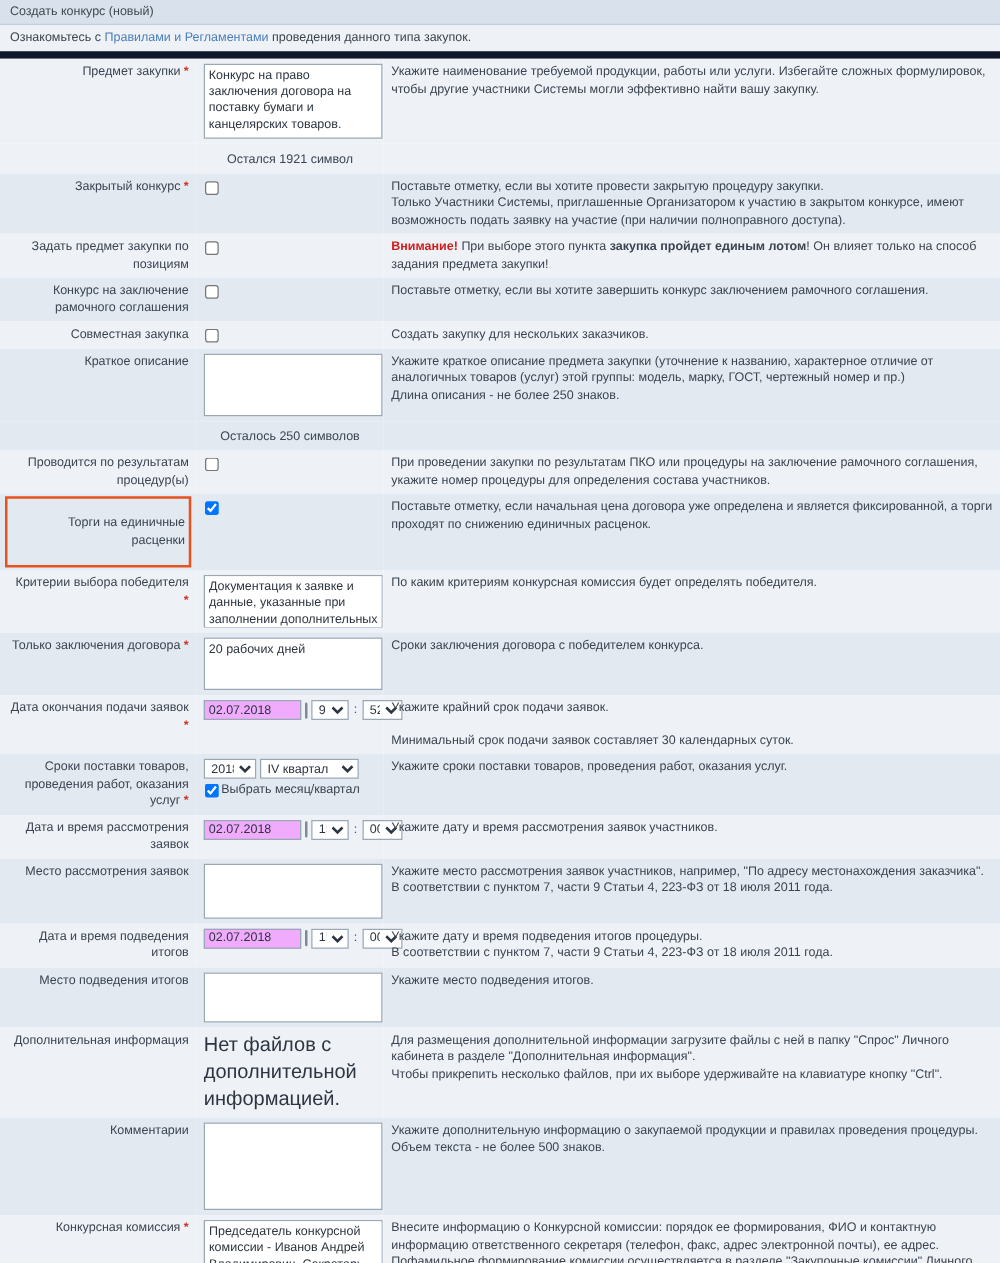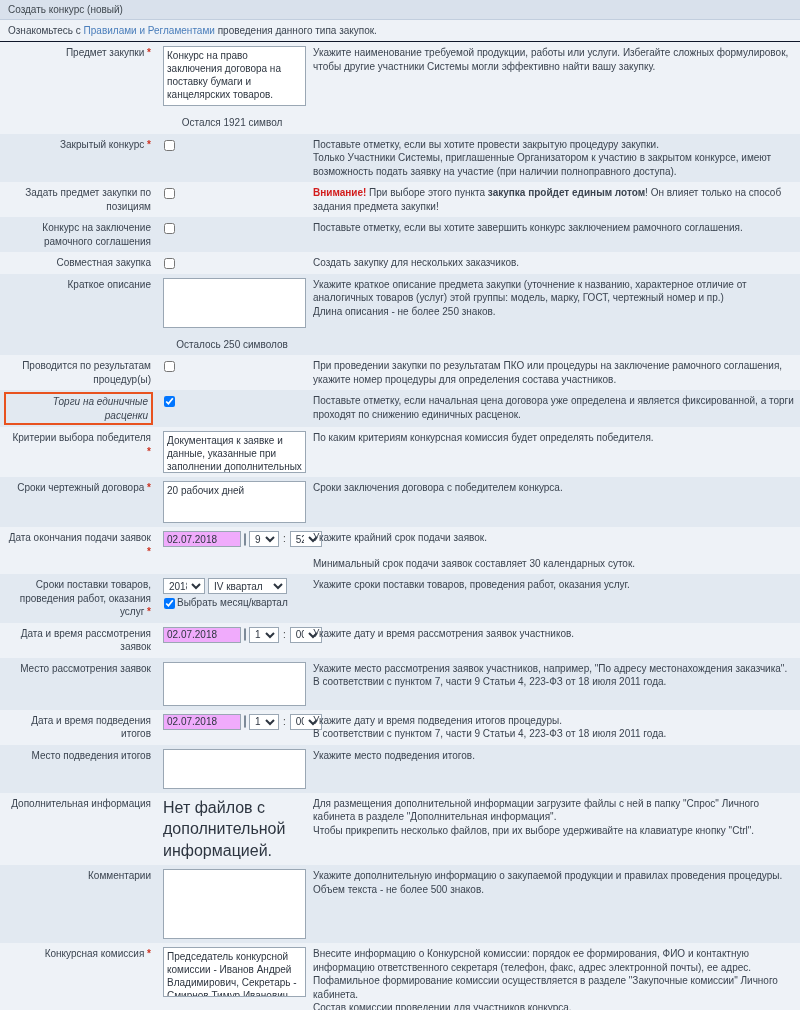--- a/index.html
+++ b/index.html
@@ -17,21 +17,21 @@
     border-bottom: 1px solid #c2cede;
     padding: 4px 8px;
     font-size: 10px;
     color: #40484f;
   }
   .intro {
     background: #eef2f7;
     padding: 5px 8px;
     font-size: 10px;
     color: #3b4450;
-    border-bottom: 1px solid #0f172a;
+    border-bottom: 6px solid #0f172a;
   }
   .intro a { color: #4a7ebb; text-decoration: none; }
 
   table.form { width: 100%; border-collapse: collapse; table-layout: fixed; }
   table.form tr.even td { background: #eef2f7; }
   table.form tr.odd  td { background: #e2e9f1; }
   table.form td {
     vertical-align: top;
     padding: 4px 6px;
     font-size: 10px;
@@ -101,23 +101,22 @@
   .subcheck input { margin-right: 2px; }
 
   .counter { text-align: center; color: #3b4450; font-size: 10px; padding-top: 2px; }
   .warn-strong { color: #d21c1c; font-weight: bold; }
   .bold { font-weight: bold; }
   .static-val { color: #2d3540; font-size: 16px; line-height: 1.35; }
 
   .highlight-box {
     outline: 2px solid #e8521f;
     display: inline-block;
-    padding: 1px 3px;
+    padding: 13px 3px;
     background: transparent;
-    font-style: italic;
   }
   .hl-row-label { text-align: right; }
 </style>
 </head>
 <body>
 
 <div class="page">
 
   <div class="titlebar">Создать конкурс (новый)</div>
 
@@ -204,21 +203,21 @@
 
     <tr class="even">
       <td class="label"><span>Критерии выбора победителя</span> <span class="req">*</span></td>
       <td class="field">
             <textarea class="ta h42" style="">Документация к заявке и данные, указанные при заполнении дополнительных полей предложений.</textarea>
           </td>
       <td class="hint">По каким критериям конкурсная комиссия будет определять победителя.</td>
     </tr>
 
     <tr class="odd">
-      <td class="label"><span>Сроки чертежный договора</span> <span class="req">*</span></td>
+      <td class="label"><span>Только заключения договора</span> <span class="req">*</span></td>
       <td class="field">
             <textarea class="ta h42" style="">20 рабочих дней</textarea>
           </td>
       <td class="hint">Сроки заключения договора с победителем конкурса.</td>
     </tr>
 
     <tr class="even">
       <td class="label"><span>Дата окончания подачи заявок</span> <span class="req">*</span></td>
       <td class="field">
         <div class="date-wrap">

